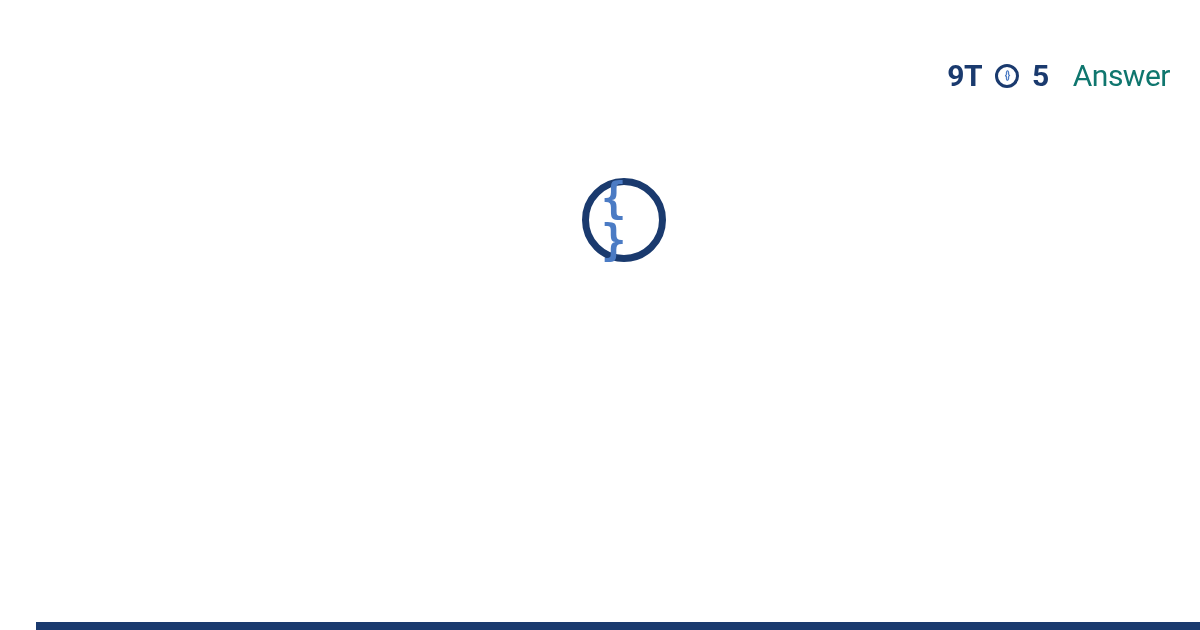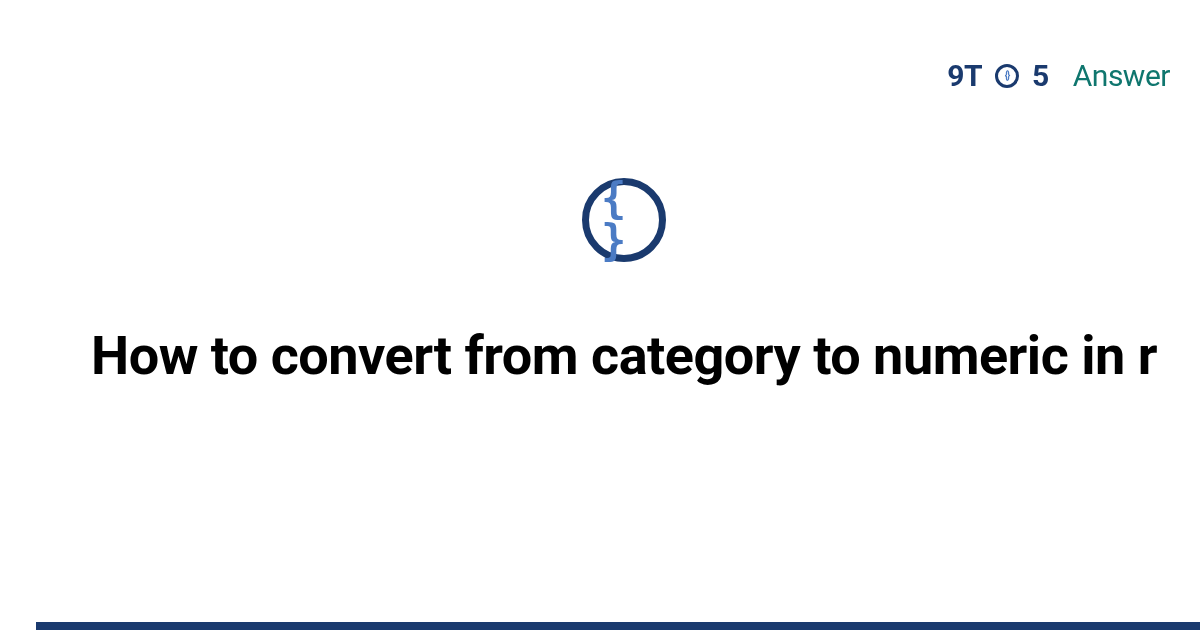--- a/index.html
+++ b/index.html
@@ -106,16 +106,15 @@
 <div class="brand-logo">
   <span class="brand-part-1">9T</span><span class="brand-o">
       <span class="brand-o-inner">{}</span>
     </span><span class="brand-part-2">5</span><span class="brand-part-3">Answer</span>
 </div>
 
 <div class="content">
   <div class="category-icon">
     <span class="braces">{ }</span>
   </div>
-  <h1 class="title">How to convert from category to numeric in r</h1>
 </div>
 
 <div class="bottom-bar"></div>
 
 </body></html>

